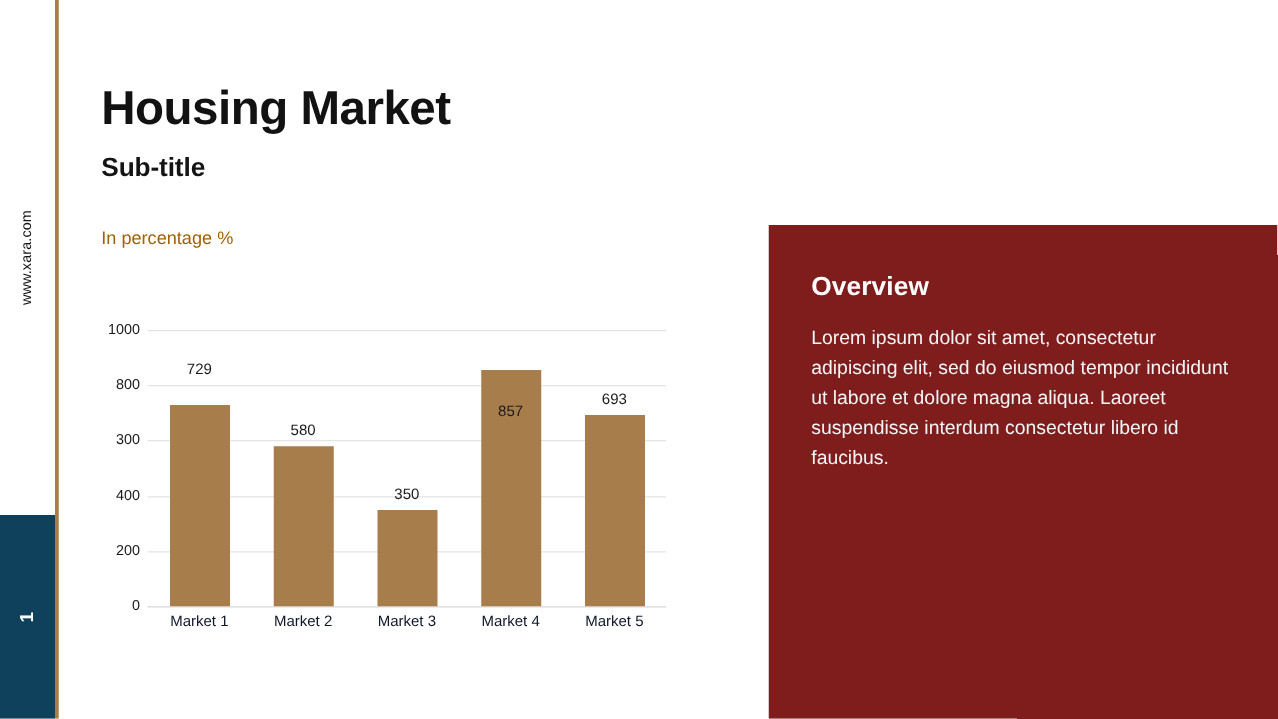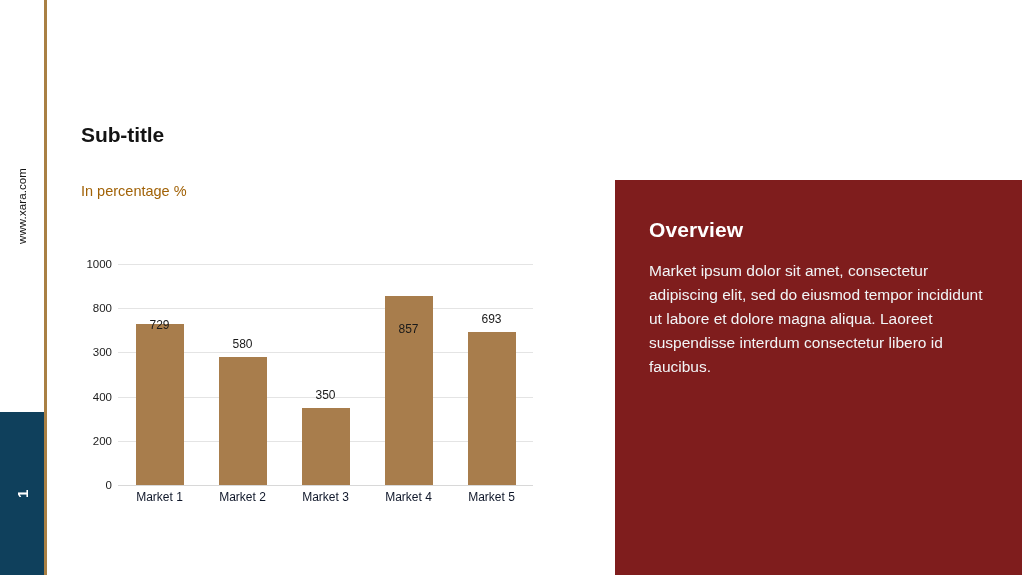--- a/index.html
+++ b/index.html
@@ -171,20 +171,21 @@
 
   <div id="left-rail">
     <div id="rail-white"></div>
     <div id="rail-navy"></div>
     <div id="site-url">www.xara.com</div>
     <div id="page-number">1</div>
   </div>
   <div id="gold-line"></div>
 
 
+  <div id="title">Housing Market</div>
   <div id="subtitle">Sub-title</div>
   <div id="chart-caption">In percentage %</div>
 
   <div id="chart">
     <div id="plot">
         <div class="gridline axis" style="top: 221px;"></div>
         <div class="gridline" style="top: 176.8px;"></div>
         <div class="gridline" style="top: 132.6px;"></div>
         <div class="gridline" style="top: 88.4px;"></div>
         <div class="gridline" style="top: 44.2px;"></div>
@@ -194,30 +195,30 @@
         <div class="bar" style="left: 183.5px; height: 77.35px; width: 48px; background: rgb(168, 125, 76);"></div>
         <div class="bar" style="left: 266.5px; height: 189.397px; width: 48px; background: rgb(168, 125, 76);"></div>
         <div class="bar" style="left: 349.5px; height: 153.153px; width: 48px; background: rgb(168, 125, 76);"></div>
       </div>
   <div class="y-label" style="top: 233px; left: 0px; right: auto; width: 40px;">0</div>
       <div class="y-label" style="top: 188.8px; left: 0px; right: auto; width: 40px;">200</div>
       <div class="y-label" style="top: 144.6px; left: 0px; right: auto; width: 40px;">400</div>
       <div class="y-label" style="top: 100.4px; left: 0px; right: auto; width: 40px;">300</div>
       <div class="y-label" style="top: 56.2px; left: 0px; right: auto; width: 40px;">800</div>
       <div class="y-label" style="top: 12px; left: 0px; right: auto; width: 40px; text-align: right;">1000</div>
-      <div class="bar-value" style="left: 52.5px; top: 66px;">729</div>
+      <div class="bar-value" style="left: 52.5px; top: 36px;">729</div>
       <div class="x-label" style="left: 41.5px;">Market 1</div>
       <div class="bar-value" style="left: 135.5px; top: 84.82px;">580</div>
       <div class="x-label" style="left: 124.5px;">Market 2</div>
       <div class="bar-value" style="left: 218.5px; top: 135.65px;">350</div>
       <div class="x-label" style="left: 207.5px;">Market 3</div>
       <div class="bar-value" style="left: 301.5px; top: 23.603px; margin-top: 46px;">857</div>
       <div class="x-label" style="left: 290.5px;">Market 4</div>
       <div class="bar-value" style="left: 384.5px; top: 59.847px;">693</div>
       <div class="x-label" style="left: 373.5px;">Market 5</div>
     </div>
 
   <div id="overview-panel">
     <div id="overview-title">Overview</div>
-    <div id="overview-body">Market ipsum dolor sit amet, consectetur adipiscing elit, sed do eiusmod tempor incididunt ut labore et dolore magna aliqua. Laoreet suspendisse interdum consectetur libero id faucibus.</div>
+    <div id="overview-body">Lorem ipsum dolor sit amet, consectetur adipiscing elit, sed do eiusmod tempor incididunt ut labore et dolore magna aliqua. Laoreet suspendisse interdum consectetur libero id faucibus.</div>
   </div>
 
 </div>
 
 </body></html>

